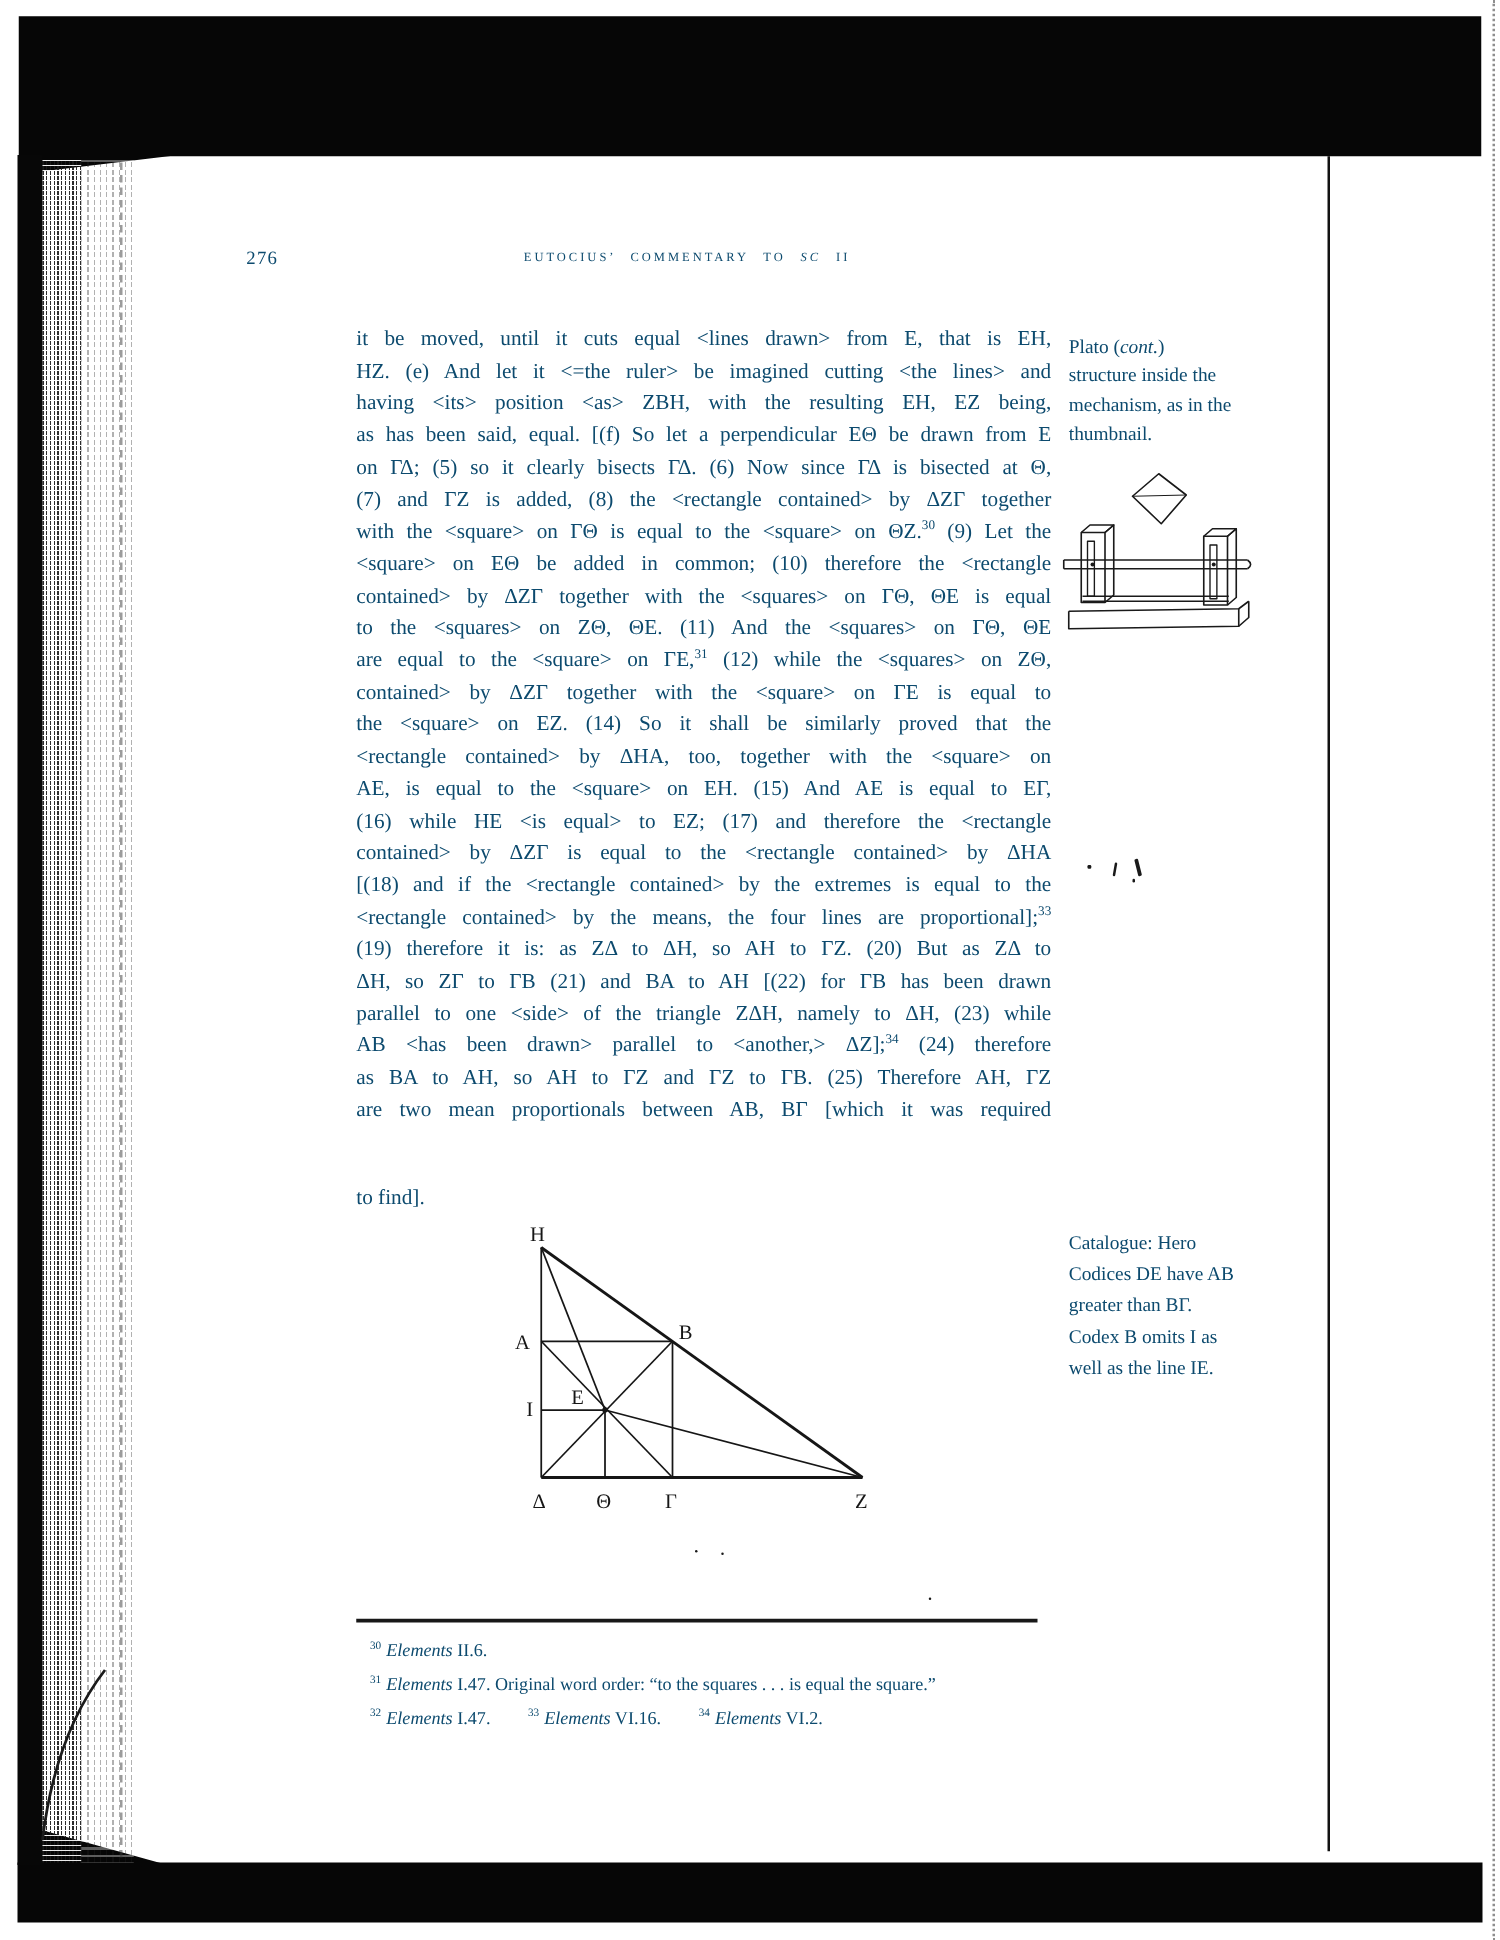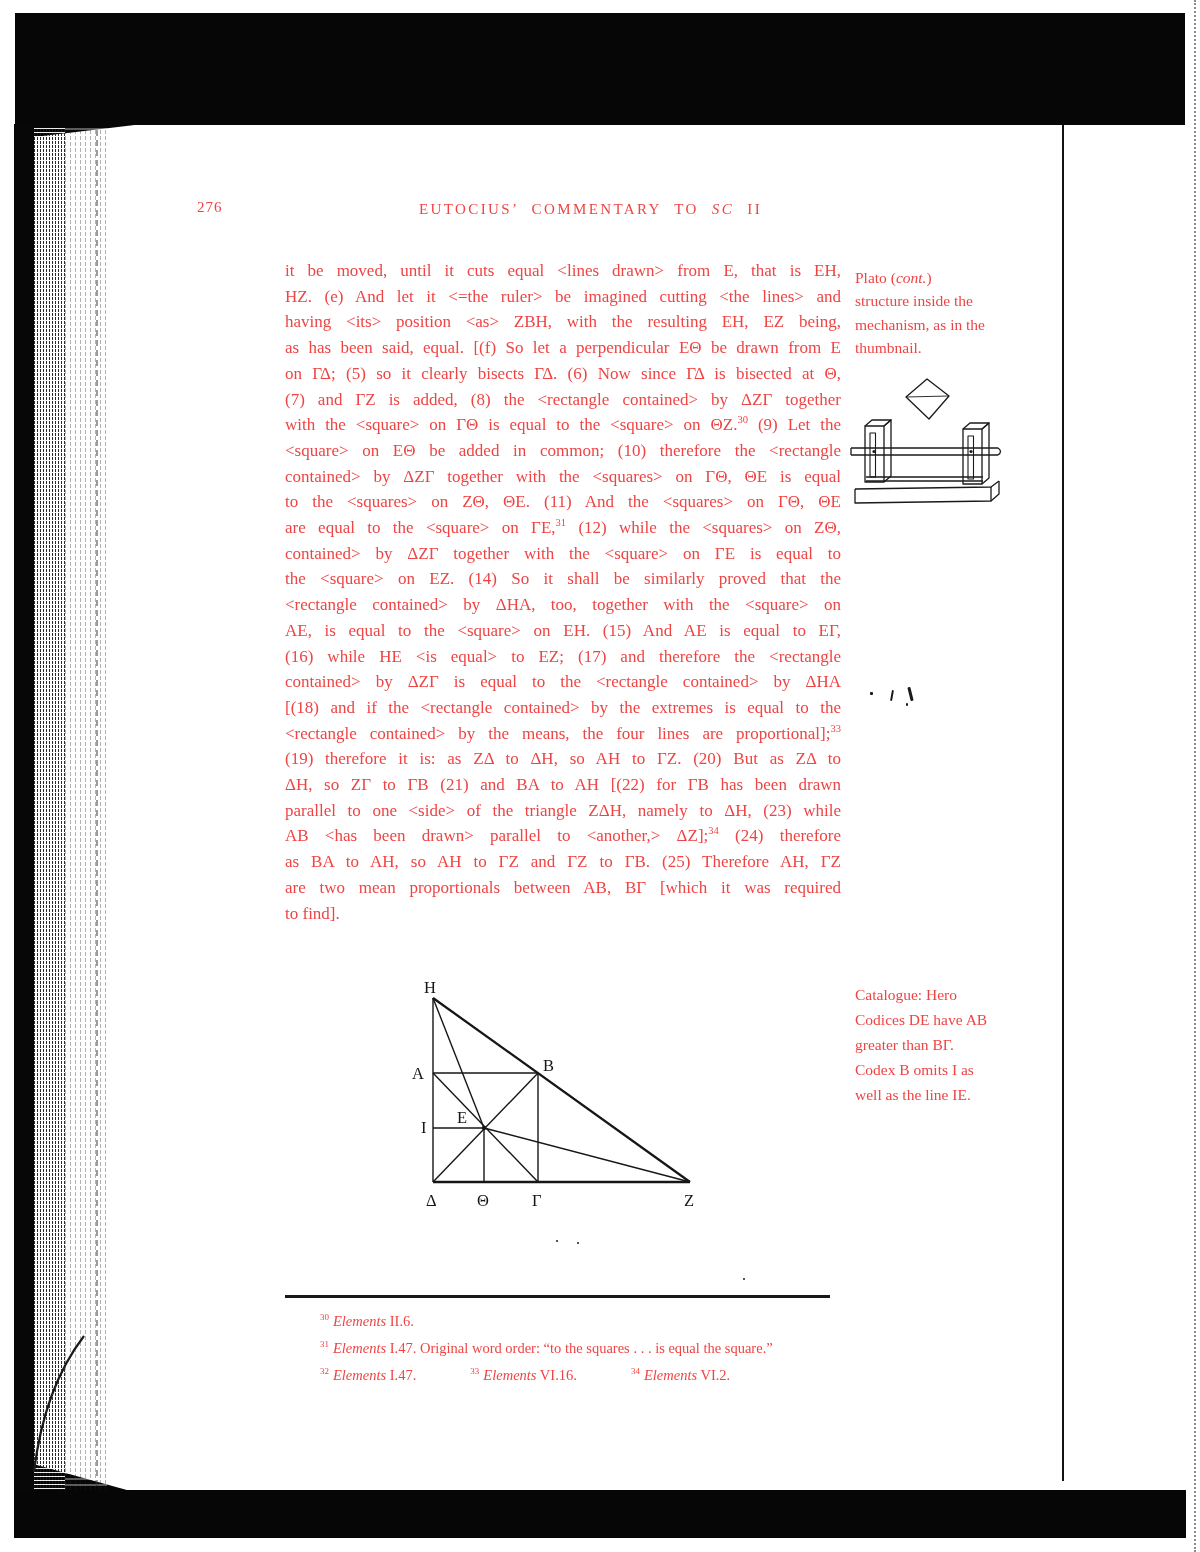--- a/index.html
+++ b/index.html
@@ -1,18 +1,18 @@
 <!DOCTYPE html>
 <html><head>
 <meta charset="utf-8">
 <title>Scanned book page</title>
 <style>
   html,body{margin:0;padding:0;background:#e8e8e8;}
   .page{position:relative;width:1200px;height:1552px;background:#fff;overflow:hidden;
-        font-family:"Liberation Serif","DejaVu Serif",serif;color:#ef4444;}
+        font-family:"Liberation Serif","DejaVu Serif",serif;color:#0c4a6e;}
   .abs{position:absolute;}
   
   .top-bar{left:15px;top:13px;width:1170px;height:112px;background:#060606;}
   .top-bar-tail{left:15px;top:124px;width:128px;height:23px;background:#060606;
         clip-path:polygon(0 0,100% 0,10% 60%,0 100%);}
   .bottom-bar{left:14px;top:1490px;width:1172px;height:48px;background:#060606;}
   .bottom-corner{left:14px;top:1464px;width:120px;height:28px;background:#060606;
         clip-path:polygon(0 0,16% 0,100% 100%,0 100%);}
   .left-strip{left:14px;top:124px;width:20px;height:1368px;background:#070707;}
   .left-texture{left:34px;top:128px;width:31px;height:1362px;opacity:.92;
@@ -20,43 +20,43 @@
                    repeating-linear-gradient(to right,#1a1a1a 0 1px,transparent 1px 3px);}
   .left-texture2{left:65px;top:128px;width:42px;height:1362px;opacity:.35;
         background:repeating-linear-gradient(to bottom,#fff 0 2px,transparent 2px 6px),
                    repeating-linear-gradient(to right,#222 0 1px,transparent 1px 5px);}
   .left-dashed{left:96px;top:130px;width:0;height:1356px;border-left:2px dashed #3a3a3a;opacity:.5;}
   .right-page-line{left:1062px;top:125px;width:2px;height:1356px;background:#121212;}
   .right-dotted{left:1194px;top:0;width:0;height:1552px;border-left:2px dotted #444;opacity:.6;}
   .overlay-svg{left:0;top:0;width:1200px;height:1552px;}
   
   .page-number{left:197px;top:199px;font-size:15px;letter-spacing:1px;}
-  .running-head{left:419px;top:201px;font-size:15px;letter-spacing:2.4px;word-spacing:7px;white-space:nowrap;}
+  .running-head{left:419px;top:201px;font-size:10px;letter-spacing:2.4px;word-spacing:7px;white-space:nowrap;}
   
   .body-text{left:285px;top:258px;width:556px;font-size:17px;line-height:25.7px;}
   .bline{text-align:justify;text-align-last:justify;}
-  .bline.noj{text-align-last:left;}
+  .bline.noj{text-align-last:left;margin-top:44px;}
   sup{font-size:62%;line-height:0;}
   
   .margin-note{left:855px;width:165px;font-size:15.5px;}
   .note-plato{top:266px;line-height:23.4px;}
   .note-catalogue{top:982px;line-height:25px;}
   .mline{white-space:nowrap;}
   
   .mech{left:848px;top:368px;width:156px;height:142px;}
   .geom{left:395px;top:975px;width:320px;height:255px;}
   .geom line{stroke:#161616;}
   .geom line.thick{stroke-width:2.3px;}
   .geom line.thin{stroke-width:1.4px;}
   .geom text{font-size:16.5px;font-family:"Liberation Serif","DejaVu Serif",serif;fill:#161616;}
   
   .footnote-rule{left:285px;top:1295px;width:545px;height:3px;background:#181818;}
   .footnotes{left:296px;top:1308px;width:545px;font-size:14.5px;line-height:27px;}
   .fnrow{white-space:nowrap;}
-  .fnitem{margin-right:30px;margin-left:24px;}
+  .fnitem{margin-right:30px;}
   .fnitem sup{margin-right:4px;}
   
   .speck{background:#1a1a1a;border-radius:1px;}
 </style>
 </head>
 <body>
 
 <div class="page">
 
   <div class="abs top-bar"></div>

